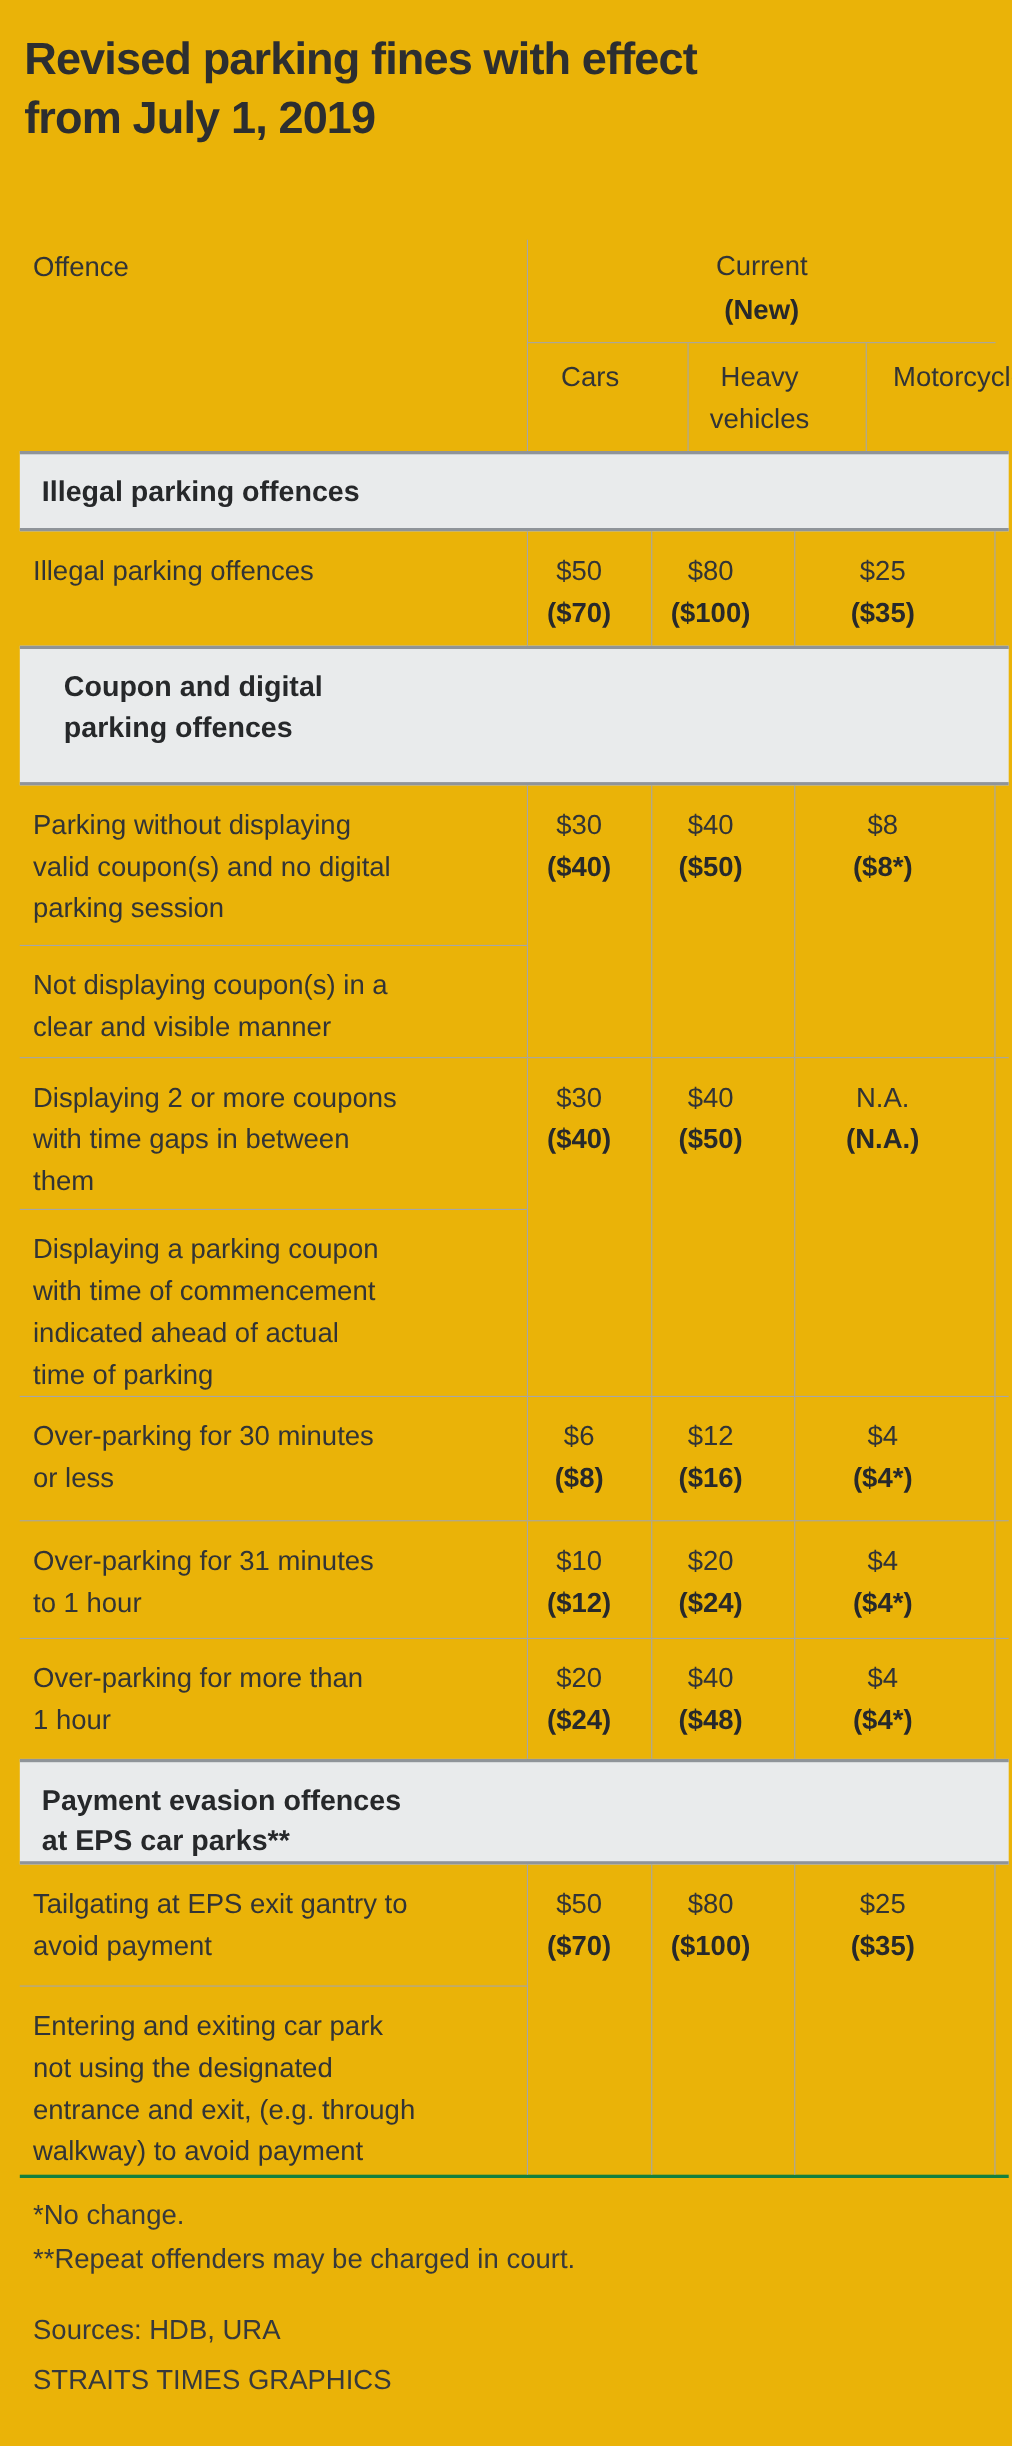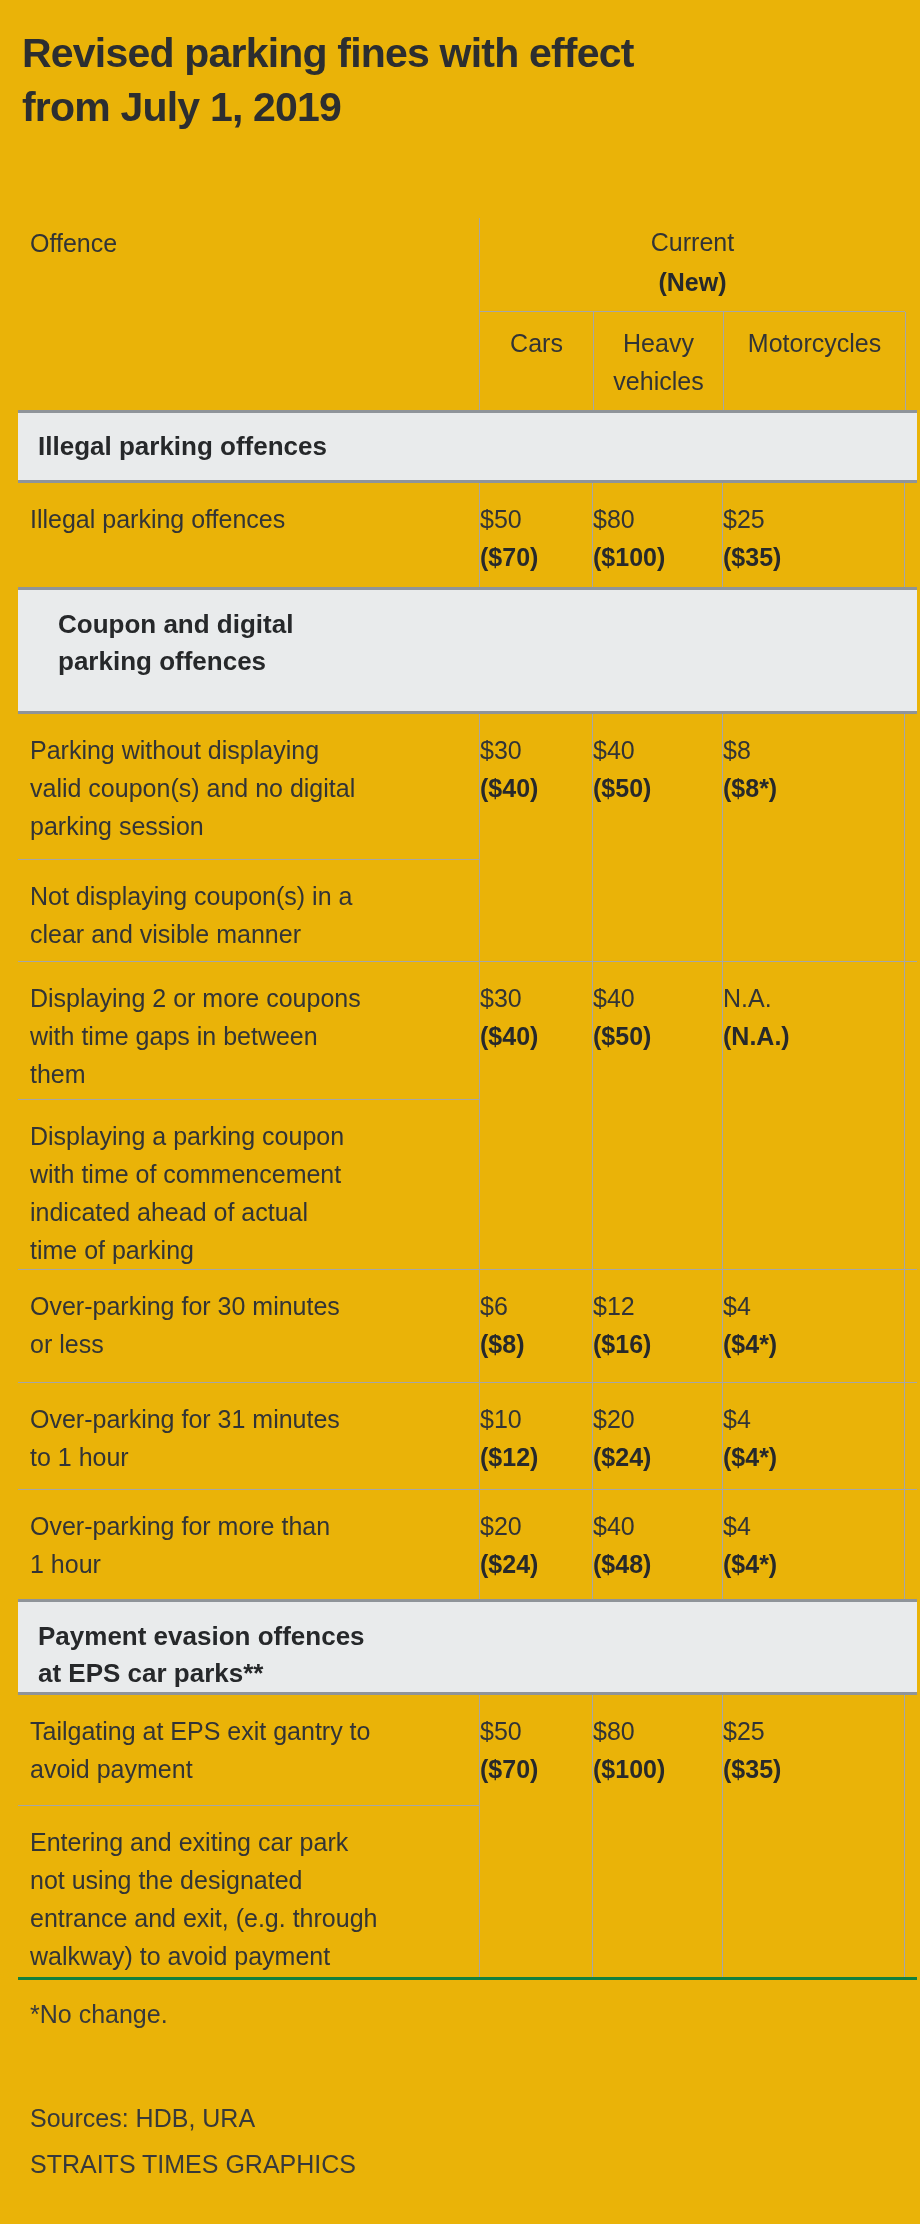--- a/index.html
+++ b/index.html
@@ -56,20 +56,21 @@
     text-align: center;
     padding-top: 4px;
     font-size: 25px;
     line-height: 40px;
   }
   .current-top .new-line { font-weight: bold; color: #27292b; }
   .current-cols {
     display: grid;
     grid-template-columns: 113px 130px 183px 12px;
     height: 98px;
+    gap: 32px;
   }
   .vc {
     text-align: center;
     padding-top: 12px;
     font-size: 25px;
     line-height: 38px;
     white-space: pre-line;
   }
   .vc.c2 { border-left: 1px solid #a6a6a6; }
   .vc.c3 { border-left: 1px solid #a6a6a6; border-right: 1px solid #a6a6a6; }
@@ -107,21 +108,21 @@
   .cell { font-size: 25px; line-height: 38px; }
   .off {
     grid-column: 1;
     padding: 17px 16px 0 12px;
     white-space: pre-line;
     color: #323436;
   }
   .off.sub1 { grid-row: 1; }
   .off.sub2 { grid-row: 2; border-top: 1px solid #a6a6a6; }
   .val {
-    text-align: left;
+    text-align: center;
     padding-top: 17px;
     border-left: 1px solid #a6a6a6;
   }
   .grouped .val { grid-row: 1 / span 2; }
   .val.v1 { grid-column: 2; padding-right: 19px; }
   .val.v2 { grid-column: 3; padding-right: 23px; }
   .val.v3 { grid-column: 4; padding-right: 22px; border-right: 1px solid #a6a6a6; }
   .val .cur { color: #323436; }
   .val .new { font-weight: bold; color: #27292b; }
   .fill { grid-column: 5; }
@@ -307,16 +308,17 @@
       <div class="cell val v3">
         <div class="cur">$25</div>
         <div class="new">($35)</div>
       </div>
       <div class="cell fill"></div>
     </div>
 
   </div>
 
   <div class="footnote fn1">*No change.</div>
+  <div class="footnote fn2">**Repeat offenders may be charged in court.</div>
   <div class="footnote fn3">Sources: HDB, URA</div>
   <div class="footnote fn4">STRAITS TIMES GRAPHICS</div>
 
 </div>
 
 </body></html>

